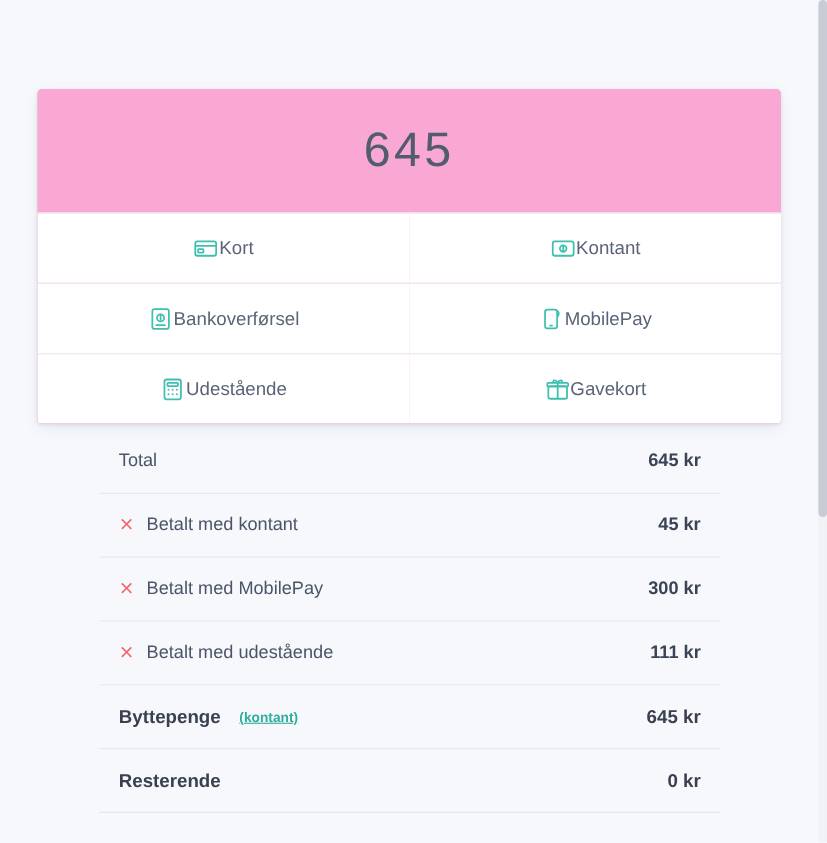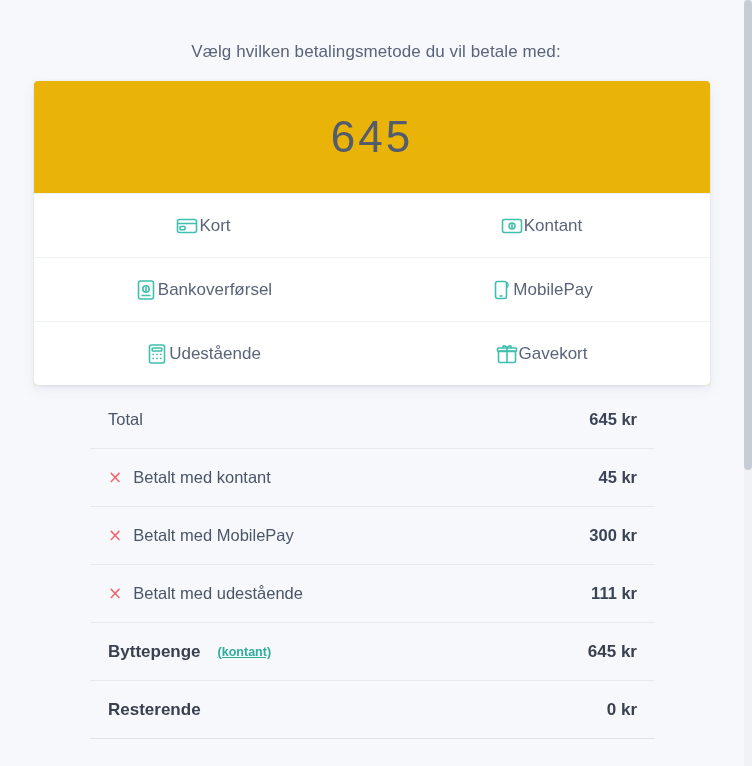--- a/index.html
+++ b/index.html
@@ -24,21 +24,21 @@
     font-size: 17px;
     color: #5a6478;
     padding-top: 42px;
     letter-spacing: 0.1px;
   }
   .card {
     position: absolute;
     left: 34px;
     top: 81px;
     width: 676px;
-    background: #eab308;
+    background: #f9a8d4;
     border-radius: 4px;
     box-shadow: 0 1px 3px rgba(60,72,100,0.13), 0 5px 14px rgba(60,72,100,0.07);
     overflow: hidden;
   }
   .amount-row {
     height: 113px;
     display: flex;
     align-items: center;
     justify-content: center;
     border-bottom: 1px solid #edf0f5;
@@ -138,21 +138,20 @@
     height: 470px;
     background: #c8ccd6;
     border-radius: 4px;
   }
 </style>
 </head>
 <body>
 
 <div id="root">
 
-  <div class="heading">Vælg hvilken betalingsmetode du vil betale med:</div>
 
   <div class="card">
 
     <div class="amount-row">
       <div class="amount">645</div>
     </div>
 
     <div class="methods-row">
       <div class="method">
         <span class="icon">

